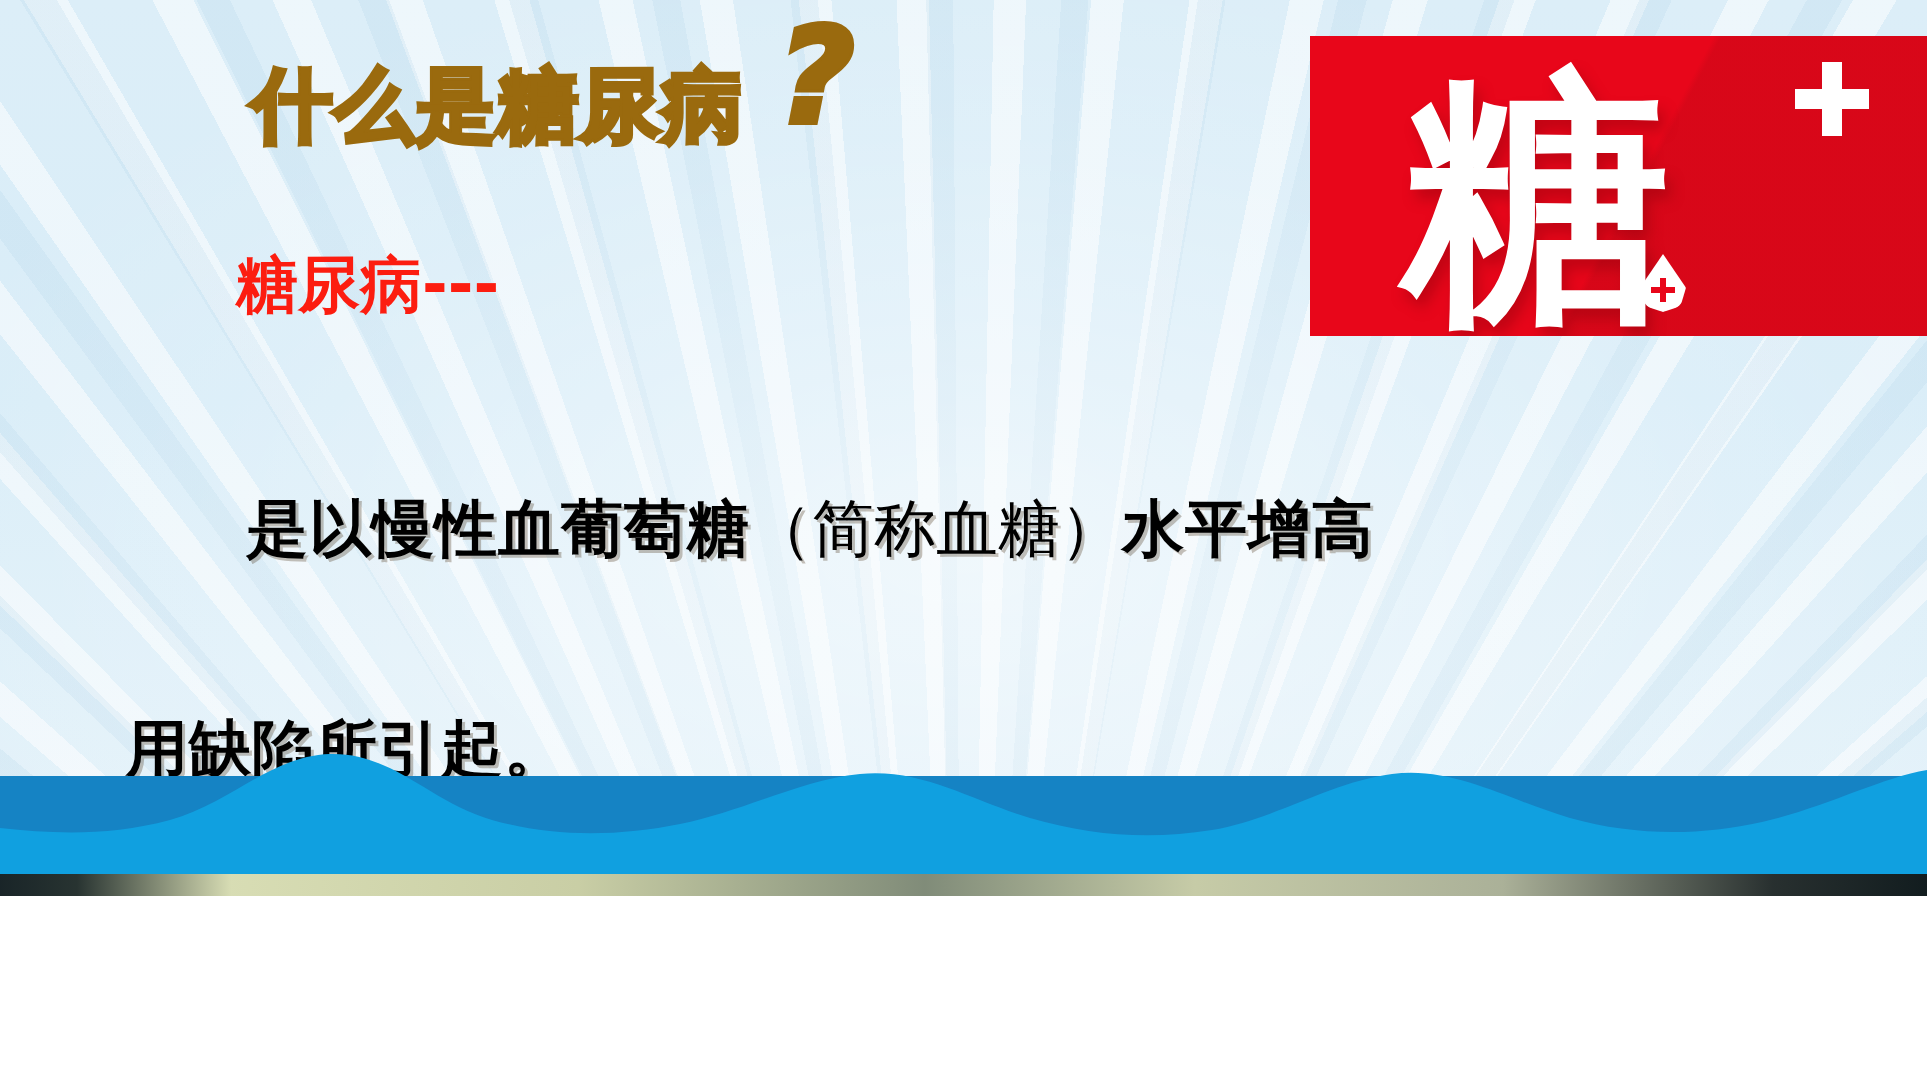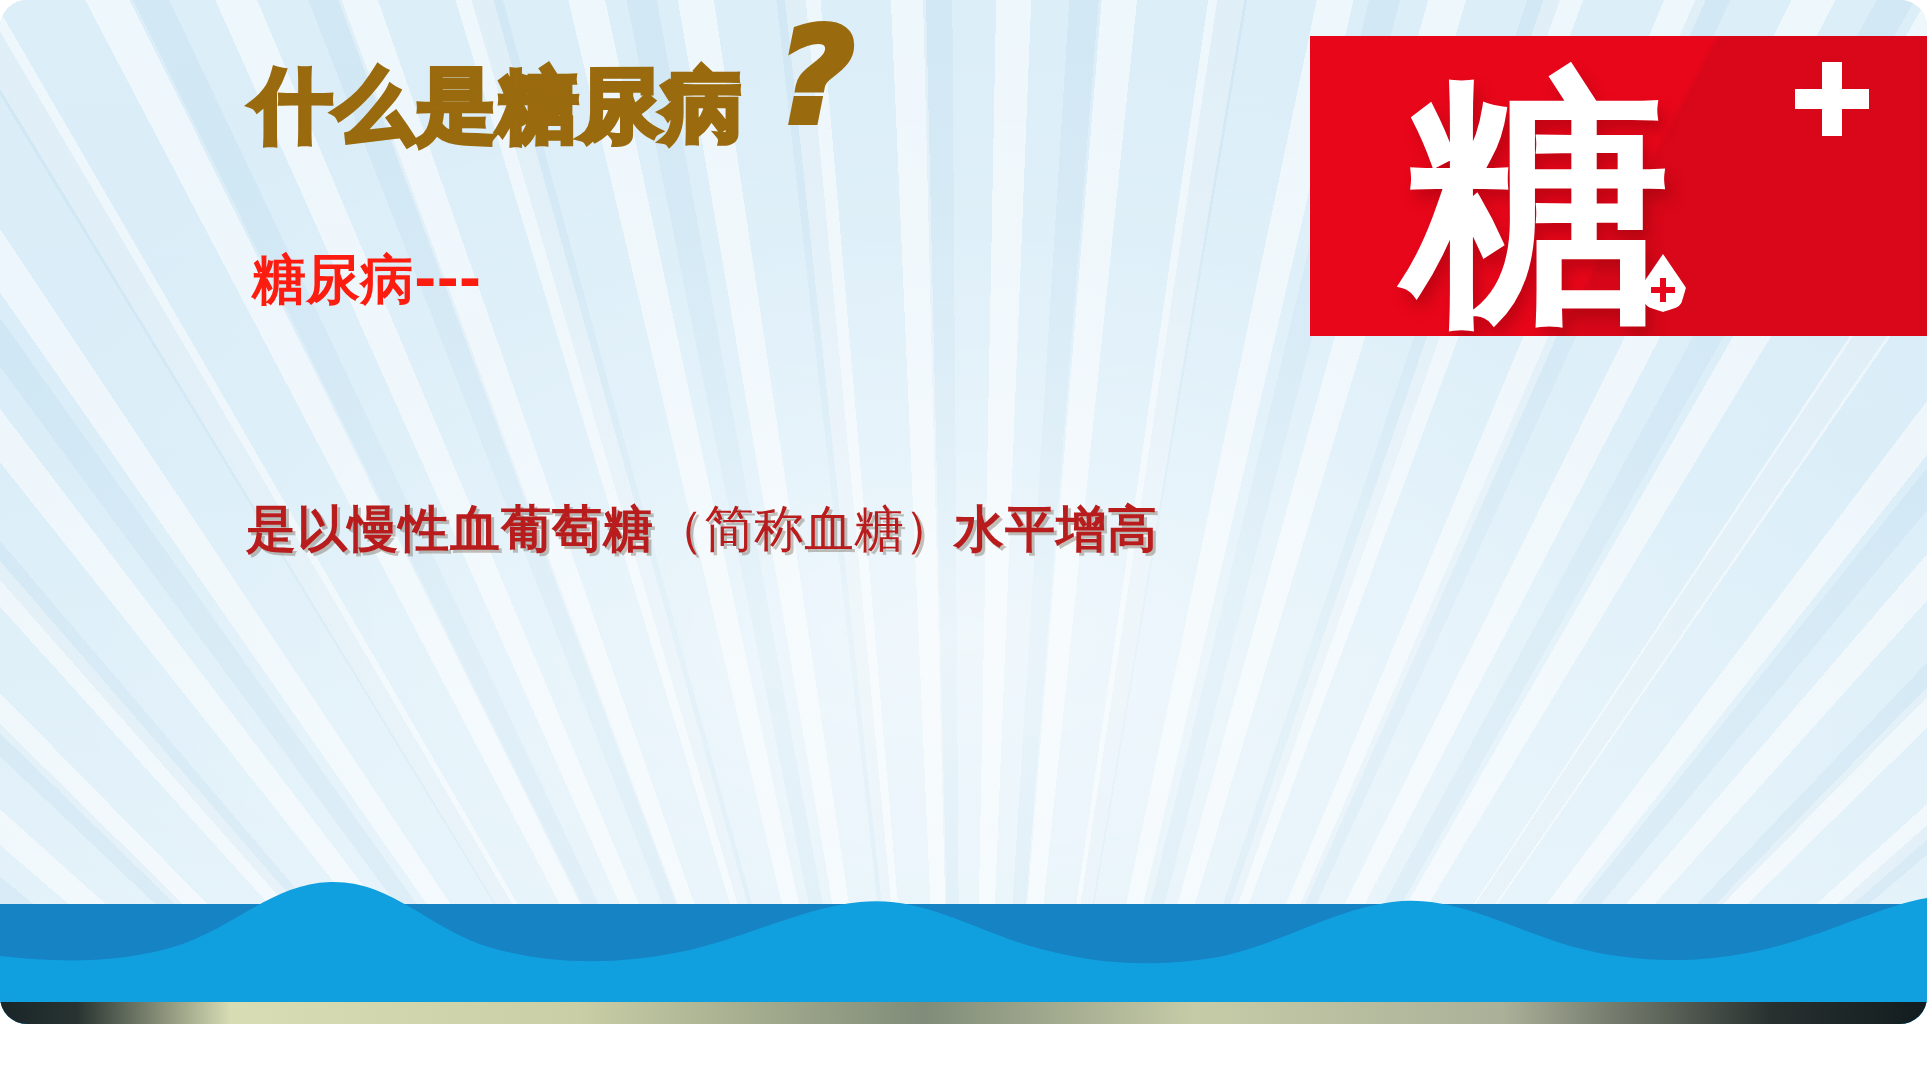--- a/index.html
+++ b/index.html
@@ -8,24 +8,23 @@
     padding: 0;
     background: #ffffff;
   }
   body {
     font-family: "Liberation Sans", "DejaVu Sans", sans-serif;
   }
 
   .slide {
     position: relative;
     width: 1927px;
-    height: 1024px;
+    height: 896px;
     overflow: hidden;
     background: #d8ecf7;
-    border-radius: 27px;
   }
 
   
   .bg-base {
     position: absolute;
     inset: 0;
     background:
       linear-gradient(180deg, #dceef8 0%, #d9edf8 45%, #e6f3fa 100%);
   }
   .bg-rays {
@@ -100,24 +99,24 @@
     line-height: 0.85;
     margin-left: 34px;
     margin-top: -46px;
     -webkit-text-stroke: 6px #9a6a0e;
     paint-order: stroke fill;
   }
 
   
   .subtitle {
     position: absolute;
-    left: 252px;
+    left: 236px;
     top: 252px;
     font-family: "DejaVu Sans", "Liberation Sans", sans-serif;
-    font-size: 54px;
+    font-size: 62px;
     font-weight: 700;
     color: #fc1d10;
     line-height: 1.05;
     white-space: nowrap;
     letter-spacing: 0px;
   }
 
   
   .logo {
     position: absolute;
@@ -181,23 +180,23 @@
   .logo-drop .cross-h { position:absolute; left: 11px; top: 33px; width: 24px; height: 6px; background:#e8061a; }
   .logo-drop .cross-v { position:absolute; left: 20px; top: 24px; width: 6px; height: 24px; background:#e8061a; }
 
   
   .body-text {
     position: absolute;
     left: 126px;
     top: 474px;
     width: 1740px;
     font-family: "DejaVu Sans", "Liberation Sans", sans-serif;
-    font-size: 50px;
-    font-weight: 700;
-    color: #b91c1c;
+    font-size: 62px;
+    font-weight: 700;
+    color: #000000;
     line-height: 110px;
     letter-spacing: 1px;
     text-shadow: 3px 3px 0 rgba(60,35,8,0.28);
   }
   .body-text .indent { display: inline-block; width: 120px; }
   .body-text .light {
     font-family: "DejaVu Serif", "Liberation Serif", serif;
     font-weight: 400;
     letter-spacing: 0;
   }
@@ -257,21 +256,21 @@
         <i class="v"></i>
     </div>
     <div class="logo-drop">
       <div class="shape"></div>
       <div class="cross-h"></div>
       <div class="cross-v"></div>
     </div>
   </div>
 
   <div class="body-text">
-    <span class="indent"></span><span>是以慢性血葡萄糖</span><span class="light">（简称血糖）</span><span>水平增高</span><br><br>
+    <span class="indent"></span><span>是以慢性血葡萄糖</span><span class="light">（简称血糖）</span><span>水平增高</span><br><br><span>用缺陷所引起。</span>
   </div>
 
   <div class="wave-wrap">
     <svg viewBox="0 0 1927 180" preserveAspectRatio="none" aria-hidden="true">
       <path d="M0,60 L1927,60 L1927,180 L0,180 Z" fill="#1583c4"></path>
       <path d="M0,112
                C 55,118 110,120 170,104
                C 230,88 270,40 330,38
                C 392,36 430,86 492,104
                C 556,122 620,120 680,108

